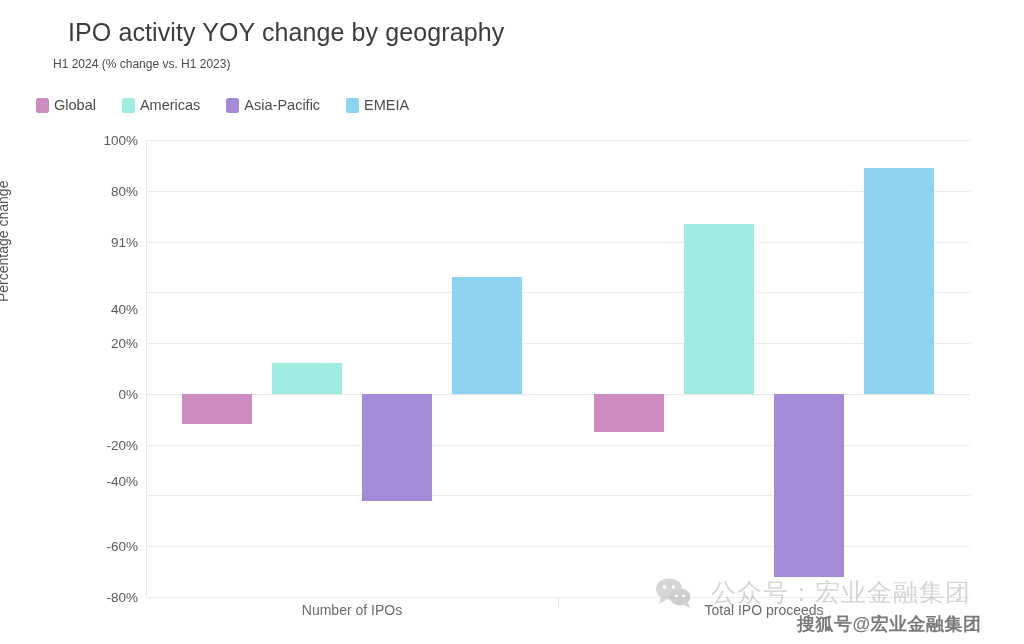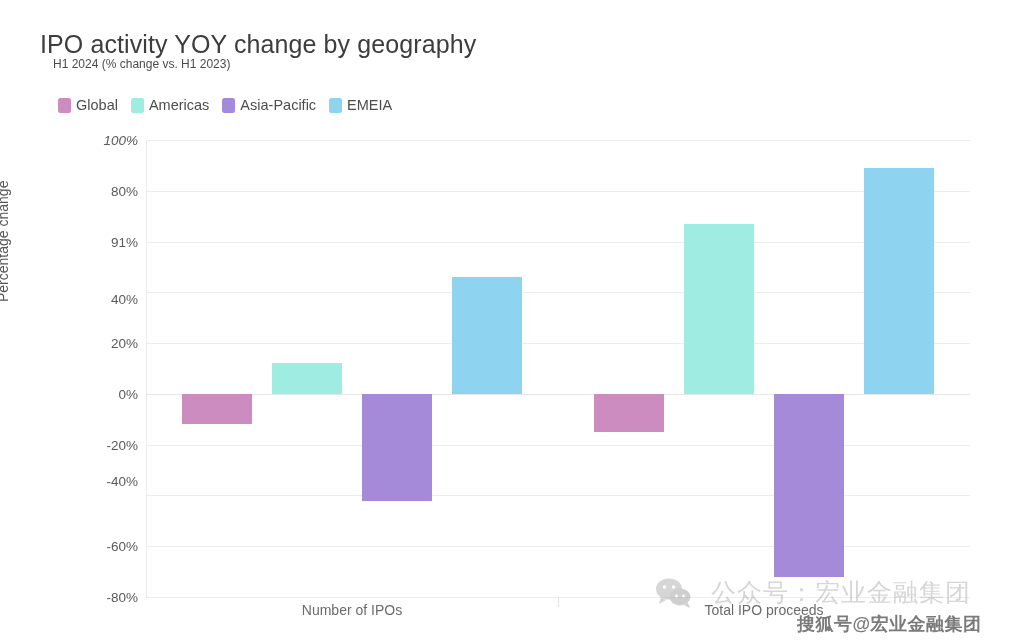--- a/index.html
+++ b/index.html
@@ -17,47 +17,46 @@
   }
 
   #chart-root {
     position: absolute;
     inset: 0;
   }
 
   
   .chart-title {
     position: absolute;
-    left: 40px;
+    left: 68px;
     top: 18px;
     font-size: 25px;
     font-weight: 400;
     color: #3d3d3d;
     letter-spacing: 0.1px;
     white-space: nowrap;
-    margin-top: 12px;
   }
   .chart-subtitle {
     position: absolute;
     left: 53px;
     top: 57px;
     font-size: 12px;
     font-weight: 400;
     color: #4a4a4a;
     white-space: nowrap;
   }
 
   
   .legend {
     position: absolute;
-    left: 58px;
+    left: 36px;
     top: 95px;
     display: flex;
     align-items: center;
-    gap: 13px;
+    gap: 26px;
     height: 20px;
   }
   .legend-item {
     display: flex;
     align-items: center;
     gap: 5px;
     height: 20px;
   }
   .legend-swatch {
     width: 13px;
@@ -206,24 +205,24 @@
         <span class="legend-label">Asia-Pacific</span>
       </div>
       <div class="legend-item">
         <span class="legend-swatch" style="background: rgb(142, 211, 240);"></span>
         <span class="legend-label">EMEIA</span>
       </div>
     </div>
 
   <div class="y-axis-title">Percentage change</div>
   <div id="ylabels">
-      <div class="ytick" style="top: 0px; font-style: italic;">100%</div>
+      <div class="ytick" style="top: 0px;">100%</div>
       <div class="ytick" style="top: 50.7778px;">80%</div>
       <div class="ytick" style="top: 101.556px;">91%</div>
-      <div class="ytick" style="top: 159px;">40%</div>
+      <div class="ytick" style="top: 169px;">40%</div>
       <div class="ytick" style="top: 203.111px;">20%</div>
       <div class="ytick" style="top: 253.889px;">0%</div>
       <div class="ytick" style="top: 304.667px;">-20%</div>
       <div class="ytick" style="top: 341px;">-40%</div>
       <div class="ytick" style="top: 406.222px;">-60%</div>
       <div class="ytick" style="top: 457px;">-80%</div>
     </div>
 
   <div id="plot">
     <div class="axis-line-left"></div>

